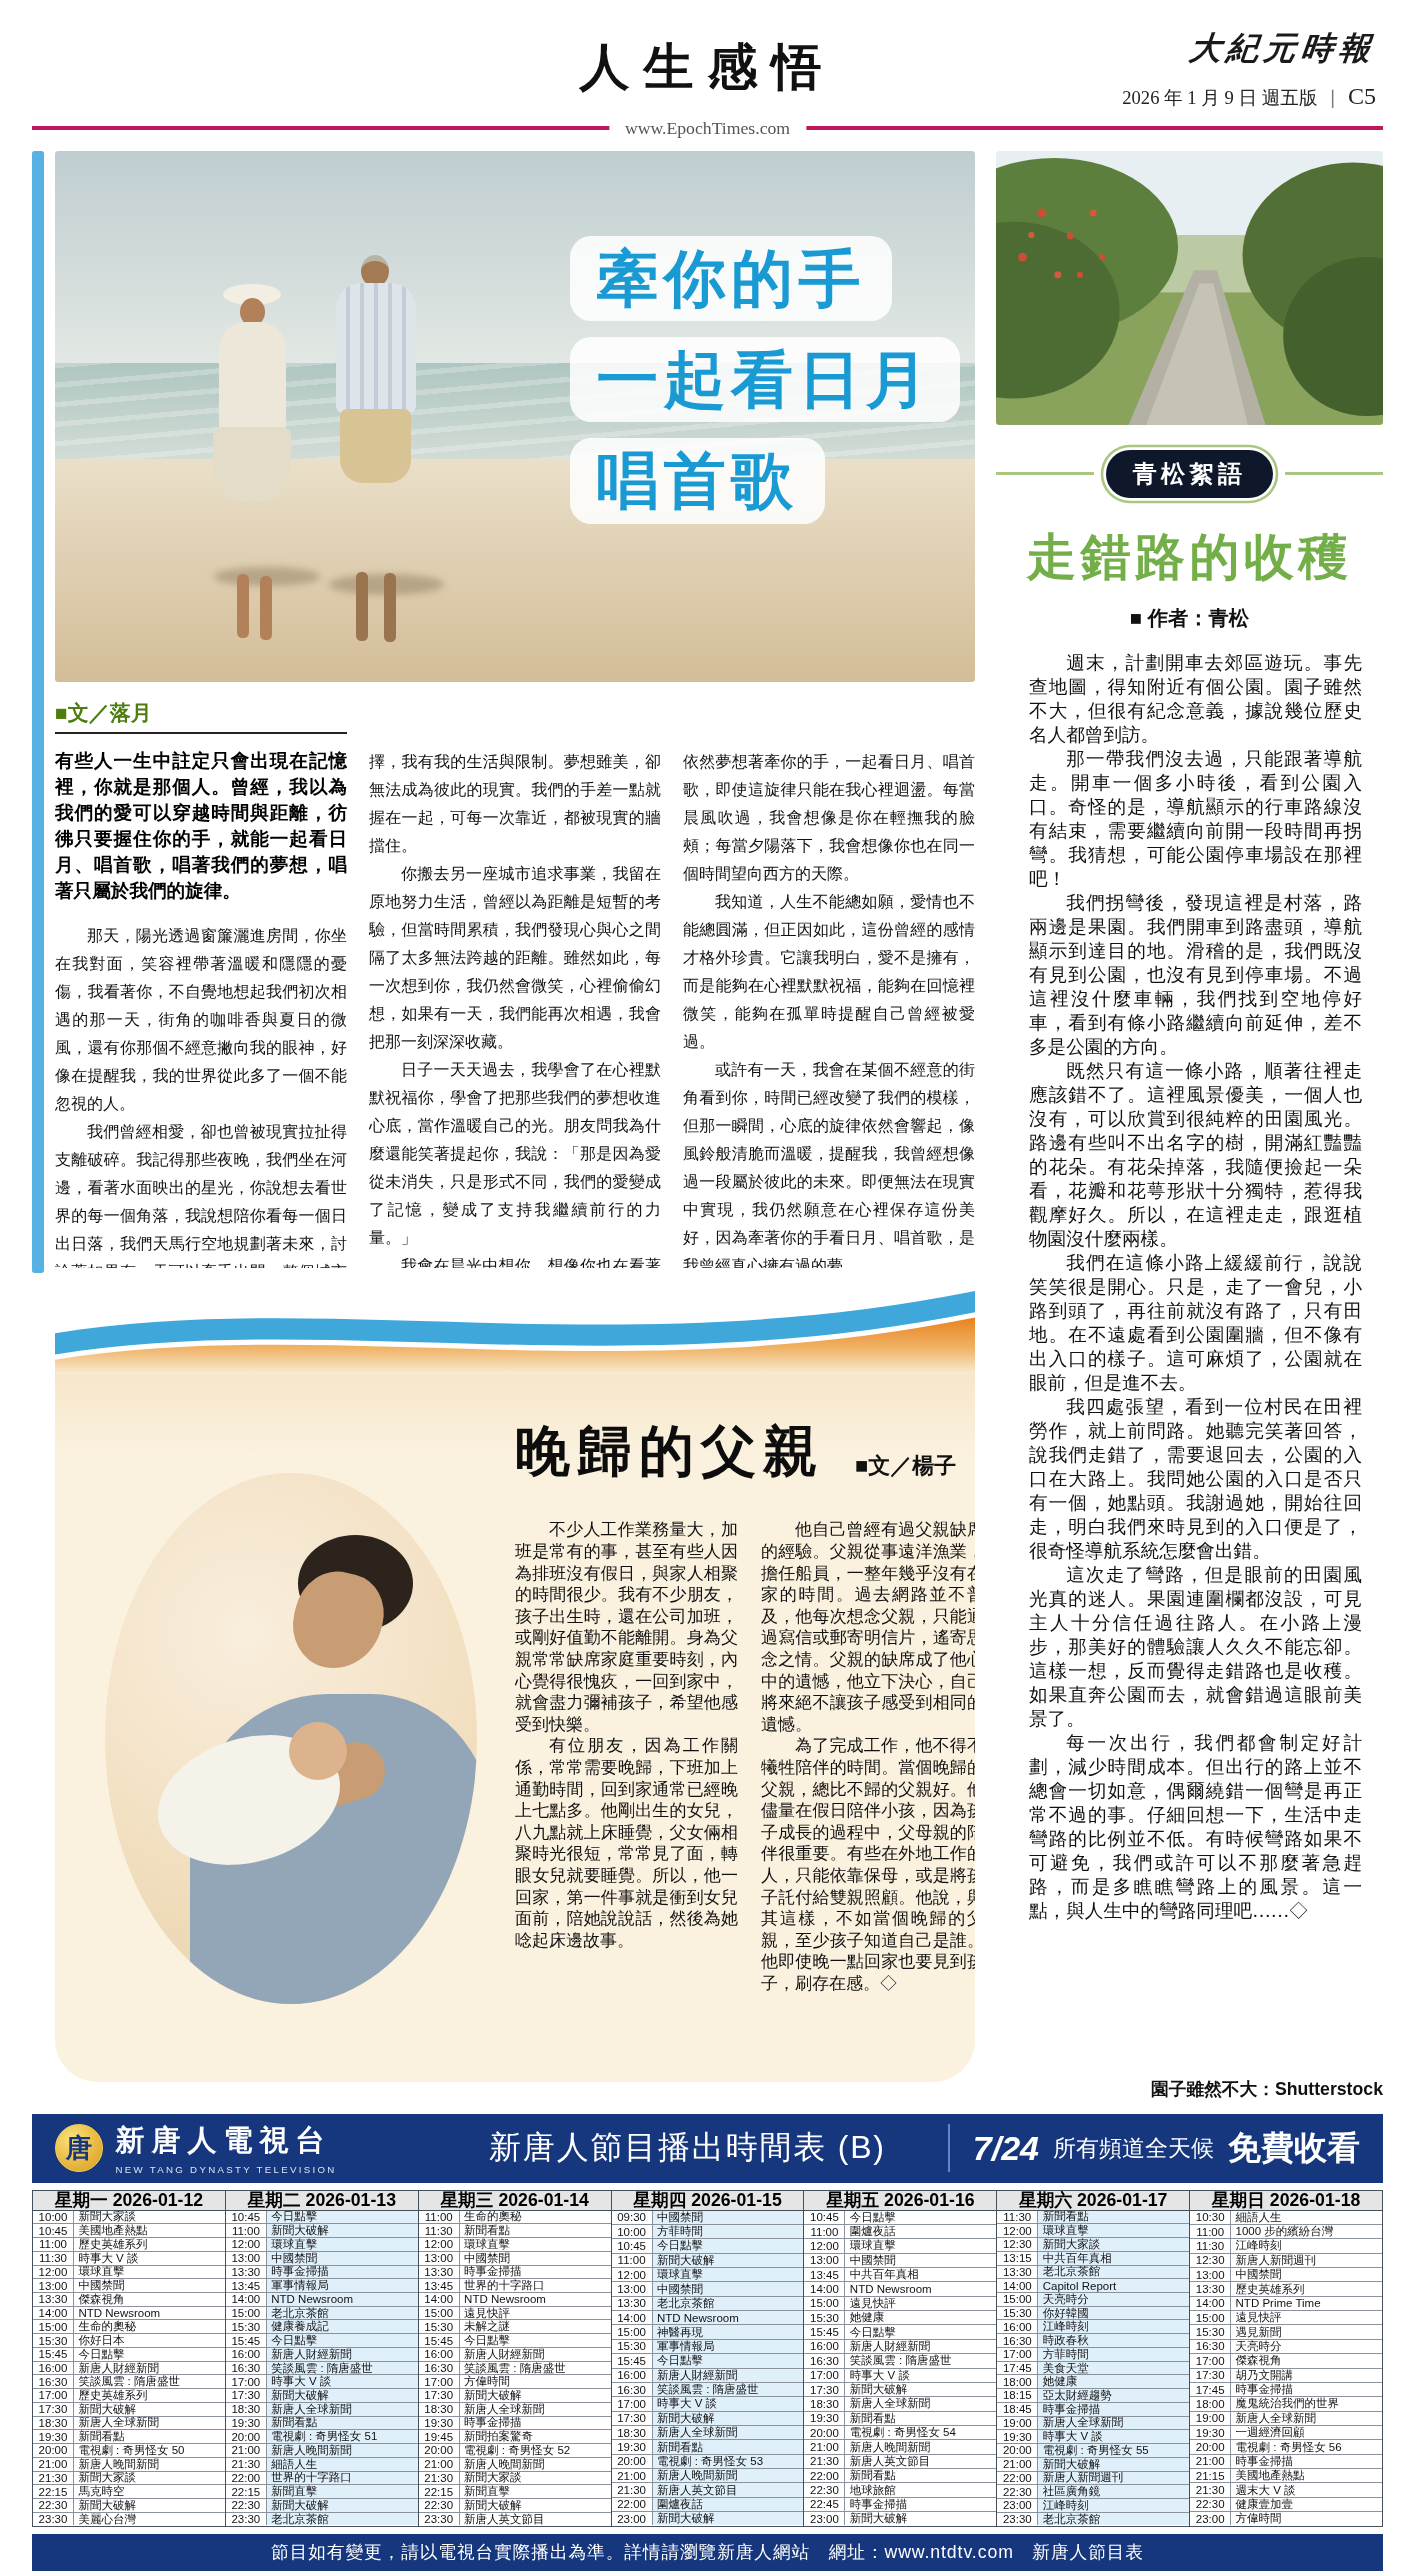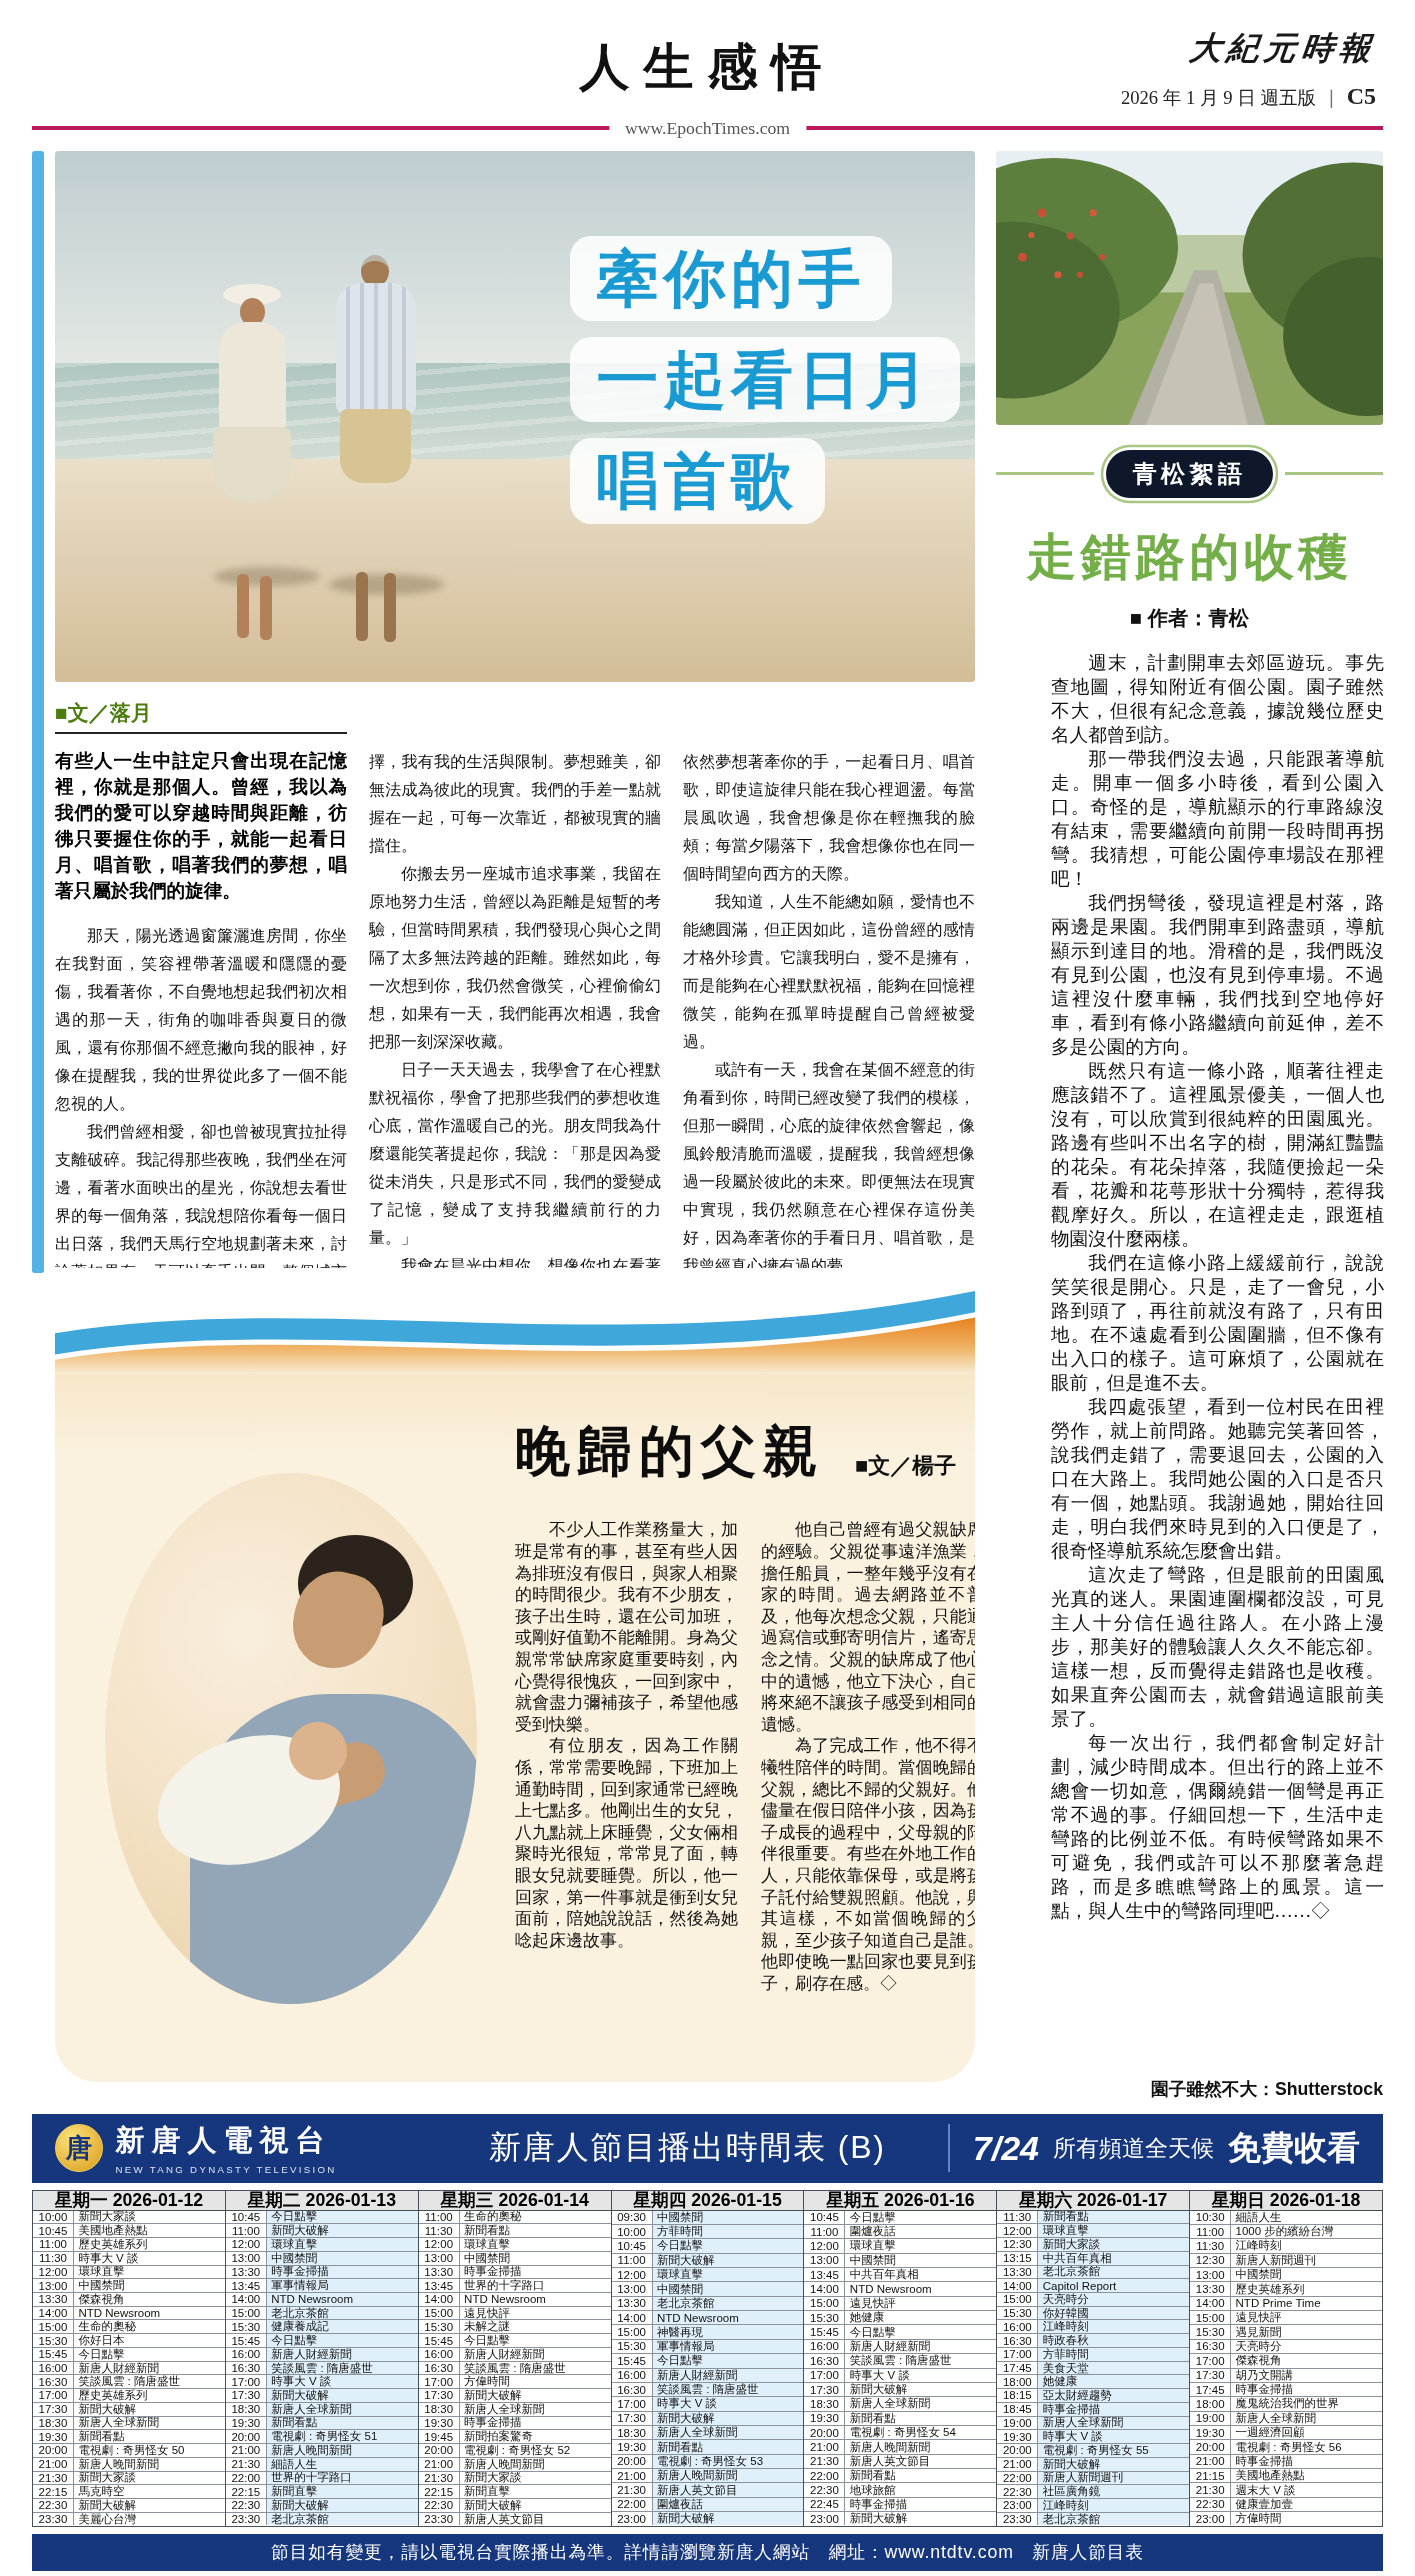--- a/index.html
+++ b/index.html
@@ -8,21 +8,21 @@
 
   
   .pg-header { position:relative; height:142px; }
   .section-title { position:absolute; left:0; right:0; top:34px; text-align:center;
     font-size:50px; font-weight:800; letter-spacing:14px; color:#111; }
   .masthead-right { position:absolute; right:39px; top:26.5px; text-align:right; }
   .brand { font-family:"Liberation Serif", serif; font-size:32px; font-weight:800;
     font-style:italic; letter-spacing:5.3px; color:#1a1a1a; transform:skewX(-6deg); }
   .dateline { margin-top:12.4px; font-family:"Liberation Serif", serif; font-size:18.6px; color:#222; }
   .dateline .sep { margin:0 10.6px; color:#777; }
-  .dateline .pageno { font-size:24px; font-weight:700; }
+  .dateline .pageno { font-size:24px; font-weight:400; }
   .header-rule { position:absolute; left:32px; right:32px; top:126px; height:3.5px; background:#be185d; }
   .site-label { position:absolute; left:50%; transform:translate(-50%,-50%); top:50%;
     background:#fff; padding:0 16px; font-family:"Liberation Serif", serif; font-size:17.7px; color:#555; }
 
   
   .content { display:flex; gap:21px; margin:8.8px 32px 0 32px; }
   .left-col { width:943px; position:relative; padding-left:23px; }
   .accent-strip { position:absolute; left:0; top:0; width:12.4px; height:1122px; background:#56b2e4; border-radius:2.7px; }
 
   
@@ -82,21 +82,21 @@
 
   
   .right-col { width:387px; }
   .photo-road { height:274px; border-radius:3.5px; overflow:hidden; }
   .badge-row { display:flex; align-items:center; margin-top:25px; }
   .bline { flex:1; height:2.7px; background:#a9c781; }
   .badge { background:#0f172a; color:#fff; font-size:24px; font-weight:800; letter-spacing:4.4px;
     padding:8px 26.5px; border-radius:25px; margin:0 12.4px; box-shadow:0 0 0 2.7px #fff, 0 0 0 5.3px #a9c781; }
   .green-title { text-align:center; color:#74ae49; font-size:50px; font-weight:800; letter-spacing:4.4px; margin:26.5px 0 12.4px; }
   .side-author { text-align:center; font-size:20.3px; font-weight:800; color:#111; margin-bottom:19.5px; }
-  .side-body { margin-left:55px; width:333px; height:1412px; overflow:hidden; }
+  .side-body { margin-left:33px; width:333px; height:1412px; overflow:hidden; }
   .side-body p { font-size:18.6px; line-height:24px; }
   .credit { margin-top:14px; text-align:right; font-weight:800; font-size:17.7px; color:#111; }
 
   
   .tv { margin:12.4px 32px 0 32px; }
   .tv-head { display:flex; align-items:center; background:#16377d; color:#fff; height:69px; padding:0 23px; }
   .tv-logo { display:flex; align-items:center; gap:12.4px; width:372px; }
   .emblem { width:48px; height:48px; border-radius:50%; background:radial-gradient(circle at 35% 30%, #fbe27a, #d99a1a);
     color:#16377d; font-size:26.5px; font-weight:800; display:flex; align-items:center; justify-content:center;
     border:1.8px solid #f4cf56; }

